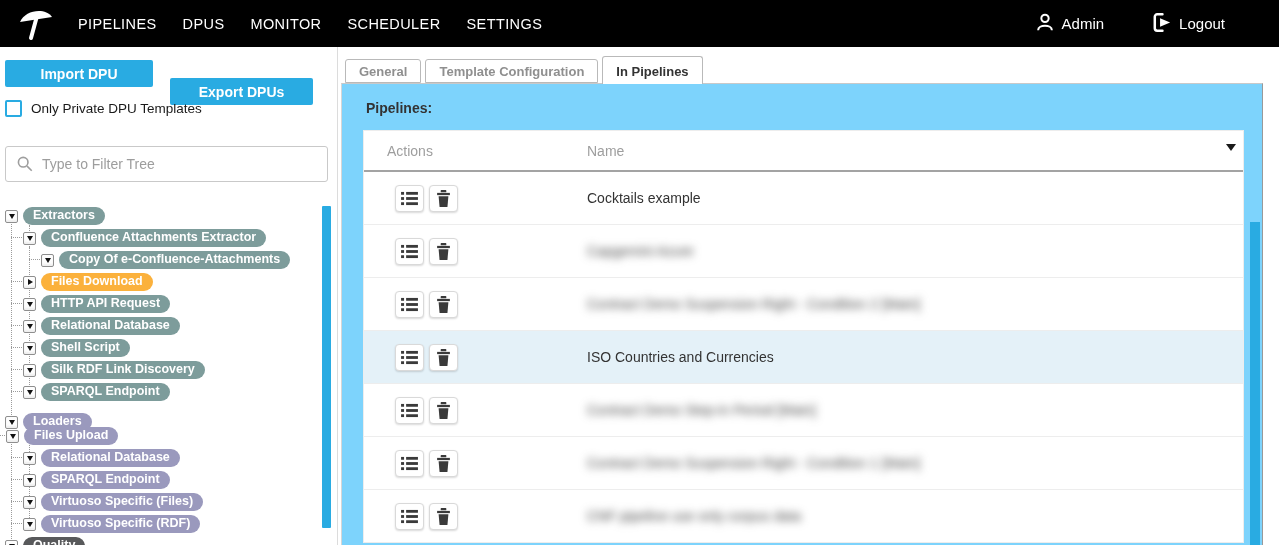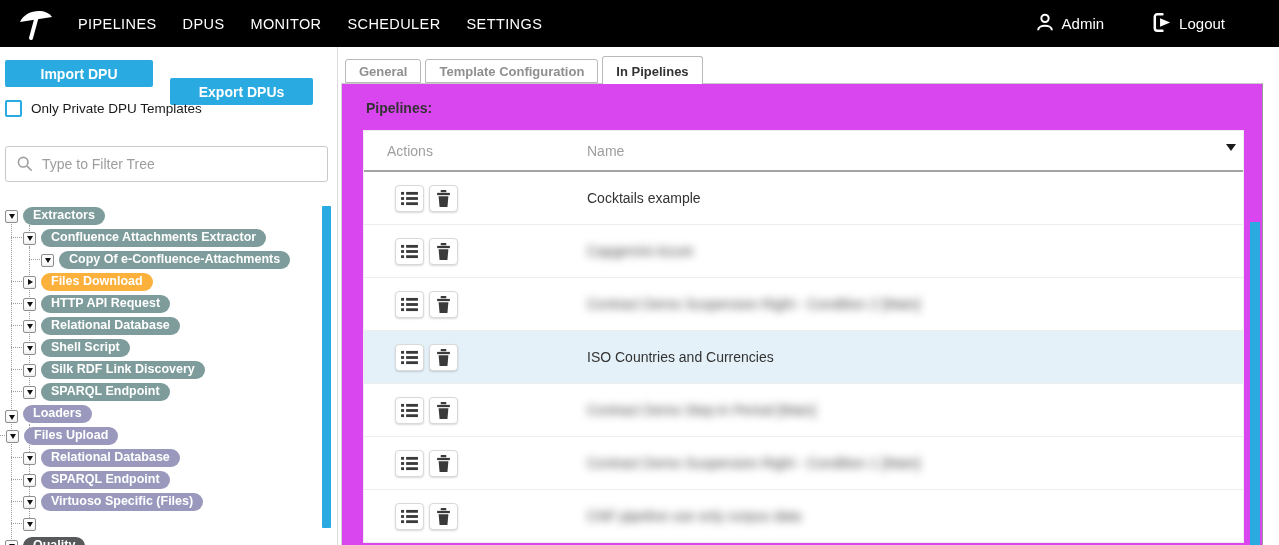--- a/index.html
+++ b/index.html
@@ -74,21 +74,21 @@
   
   .main { position:absolute; left:341px; top:47px; width:938px; height:498px;padding-left:7px; }
   .tabs { position:absolute; left:4px; top:9px; display:flex; align-items:flex-end; gap:4px; z-index:3; }
   .tab {
     background:#fff; border:1px solid #b9b9b9; border-radius:3px 3px 0 0;
     font-size:13px; font-weight:bold; color:#8f8f8f; padding:4px 13px 5px;
     height:24px; cursor:pointer; white-space:nowrap;
   }
   .tab.active { height:28px; padding-top:7px; color:#333; border-bottom:none; margin-bottom:-1px; background:#fff; }
   .panel {
-    position:absolute; left:0; top:36px; width:922px; height:462px; background:#d946ef;
+    position:absolute; left:0; top:36px; width:922px; height:462px; background:#7dd3fc;
     border-top:1px solid #c9c9c9; border-right:1px solid #999; border-left:1px solid #d6d6d6;
   }
   .section-title { position:absolute; left:24px; top:16px; font-weight:bold; font-size:14px; color:#333; }
   .ptable { position:absolute; left:21px; top:46px; width:881px; border:1px solid #ededed; border-bottom:none; background:#fff; }
   .thead { position:relative; height:41px; border-bottom:2px solid #a3a3a3; }
   .th { position:absolute; top:12px; font-size:14px; color:#9e9e9e; }
   .th-actions { left:23px; }
   .th-name { left:223px; }
   .col-caret { position:absolute; right:7px; top:13px; width:0; height:0; border:5px solid transparent; border-top:7px solid #1a1a1a; cursor:pointer; }
   .trow { position:relative; height:53px; border-bottom:1px solid #ededed; background:#fff; }
@@ -217,21 +217,21 @@
             <i class="tri-down"></i>
           </span>
         <span class="pill c-teal">Silk RDF Link Discovery</span>
       </div>
       <div class="tree-row has-stub" style="left:23px; top:336px;">
         <span class="tcaret">
             <i class="tri-down"></i>
           </span>
         <span class="pill c-teal">SPARQL Endpoint</span>
       </div>
-      <div class="tree-row" style="left:5px; top:358px;align-items:flex-end;">
+      <div class="tree-row" style="left:5px; top:366px;">
         <span class="tcaret">
             <i class="tri-down"></i>
           </span>
         <span class="pill c-purple">Loaders</span>
       </div>
       <div class="tree-row has-stub" style="left:6px; top:380px;">
         <span class="tcaret">
             <i class="tri-down"></i>
           </span>
         <span class="pill c-purple">Files Upload</span>
@@ -251,20 +251,21 @@
       <div class="tree-row has-stub" style="left:23px; top:446px;">
         <span class="tcaret">
             <i class="tri-down"></i>
           </span>
         <span class="pill c-purple">Virtuoso Specific (Files)</span>
       </div>
       <div class="tree-row has-stub" style="left:23px; top:468px;">
         <span class="tcaret">
             <i class="tri-down"></i>
           </span>
+        <span class="pill c-purple">Virtuoso Specific (RDF)</span>
       </div>
       <div class="tree-row" style="left:5px; top:490px;">
         <span class="tcaret">
             <i class="tri-down"></i>
           </span>
         <span class="pill c-dark">Quality</span>
       </div>
     </div>
 
     <div class="tree-scroll"></div>

